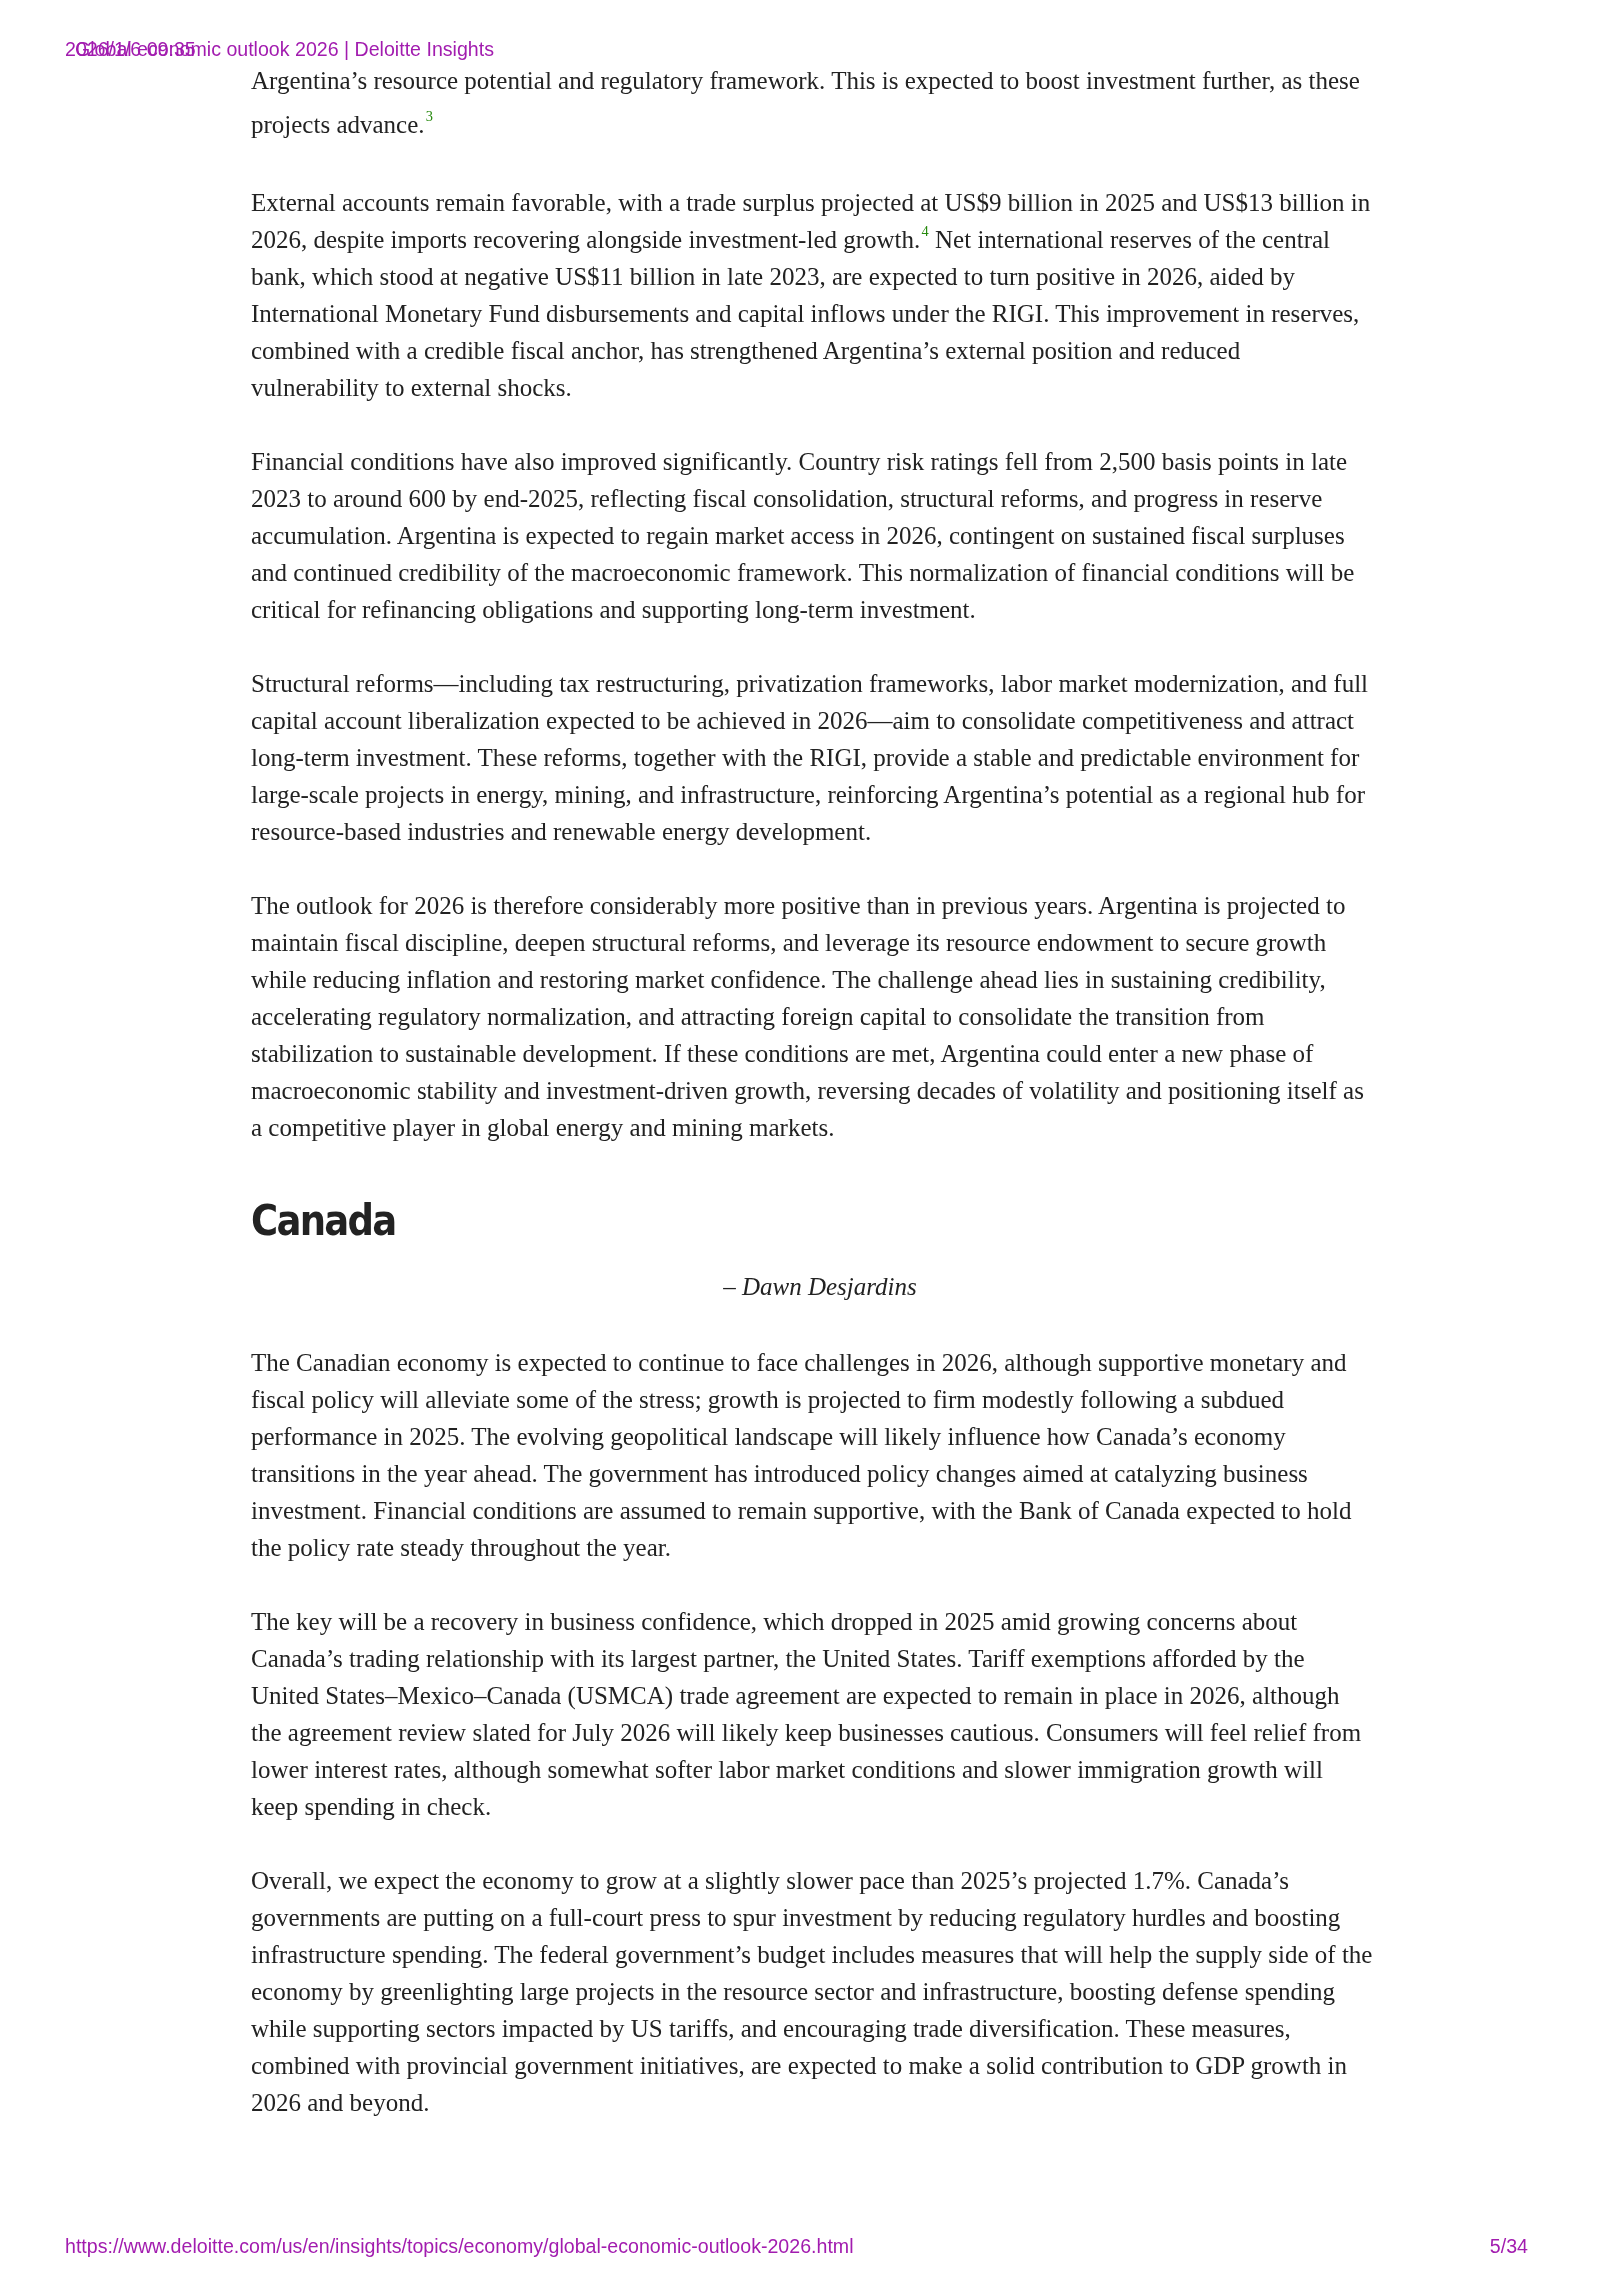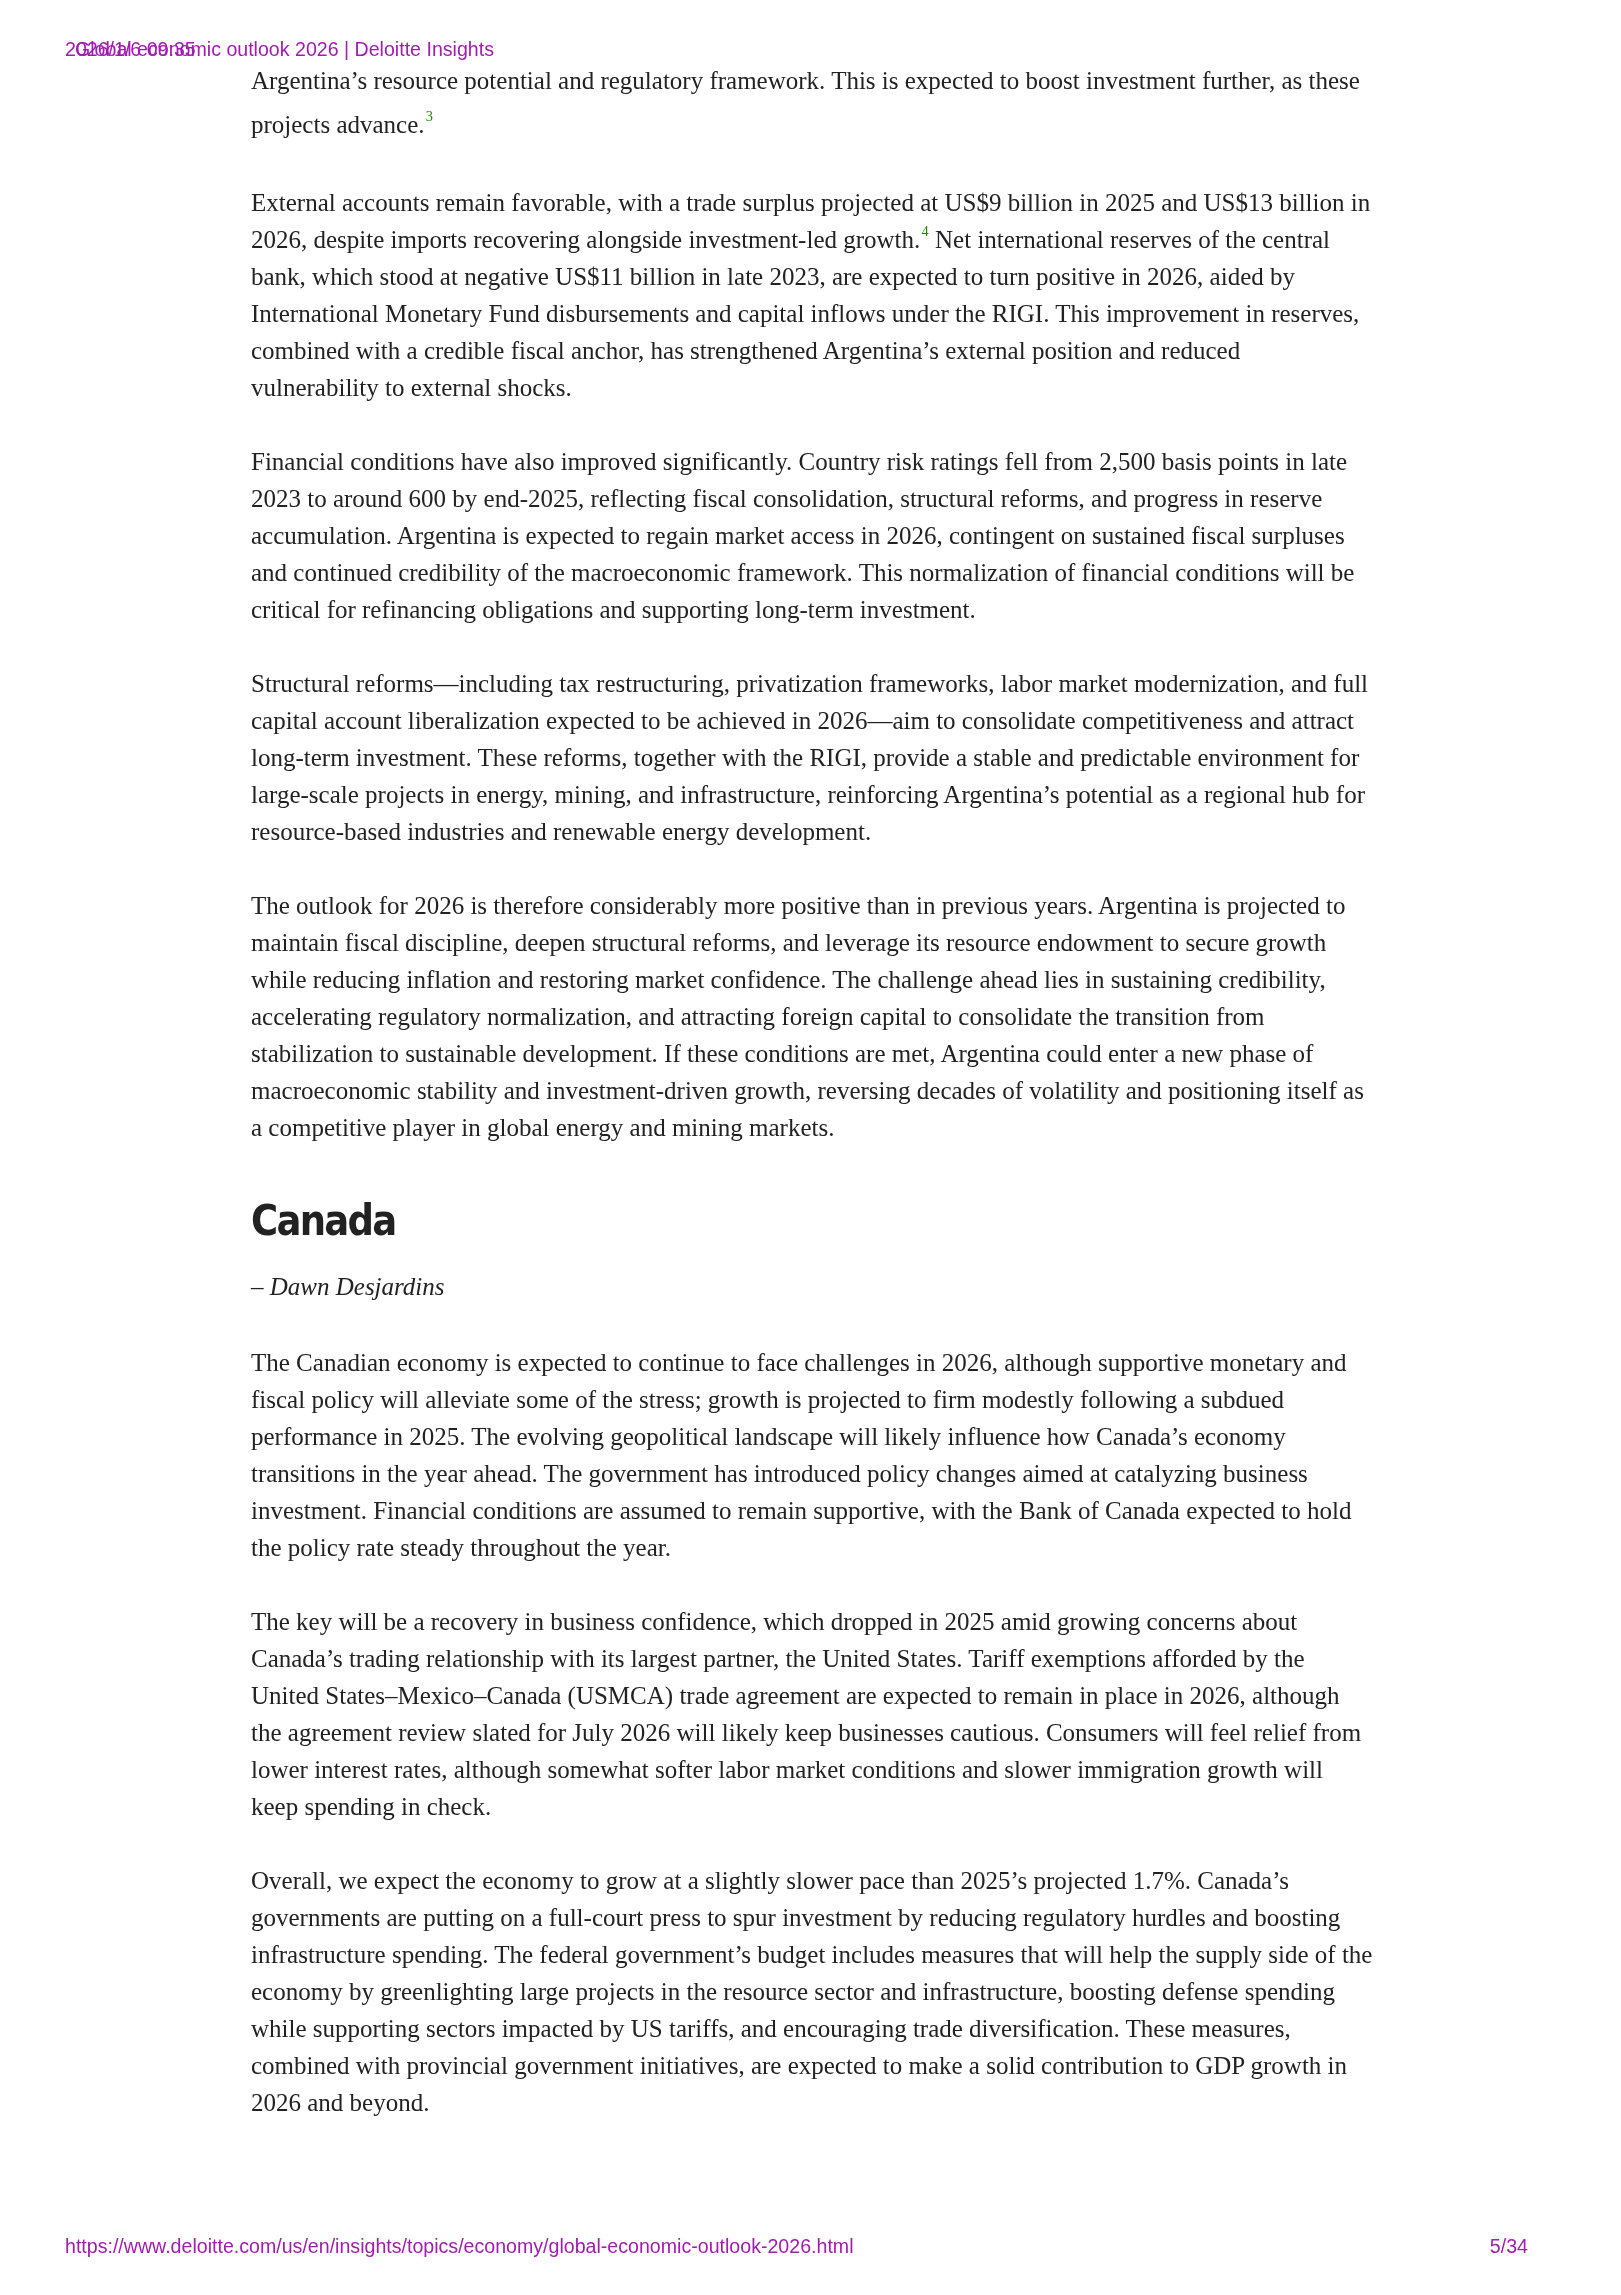--- a/index.html
+++ b/index.html
@@ -67,20 +67,21 @@
     letter-spacing: -2px;
     transform: scaleX(0.86);
     transform-origin: left center;
     color: #222222;
     margin: 48px 0 22px 0;
     line-height: 52px;
   }
   .byline {
     font-style: italic;
     margin: 0 0 39px 0 !important;
+    text-align: center;
   }
 </style>
 </head>
 <body>
 
 <div class="print-header">
   <span class="date">2026/1/6 09:35</span>
   <span class="title">Global economic outlook 2026 | Deloitte Insights</span>
 </div>
 

